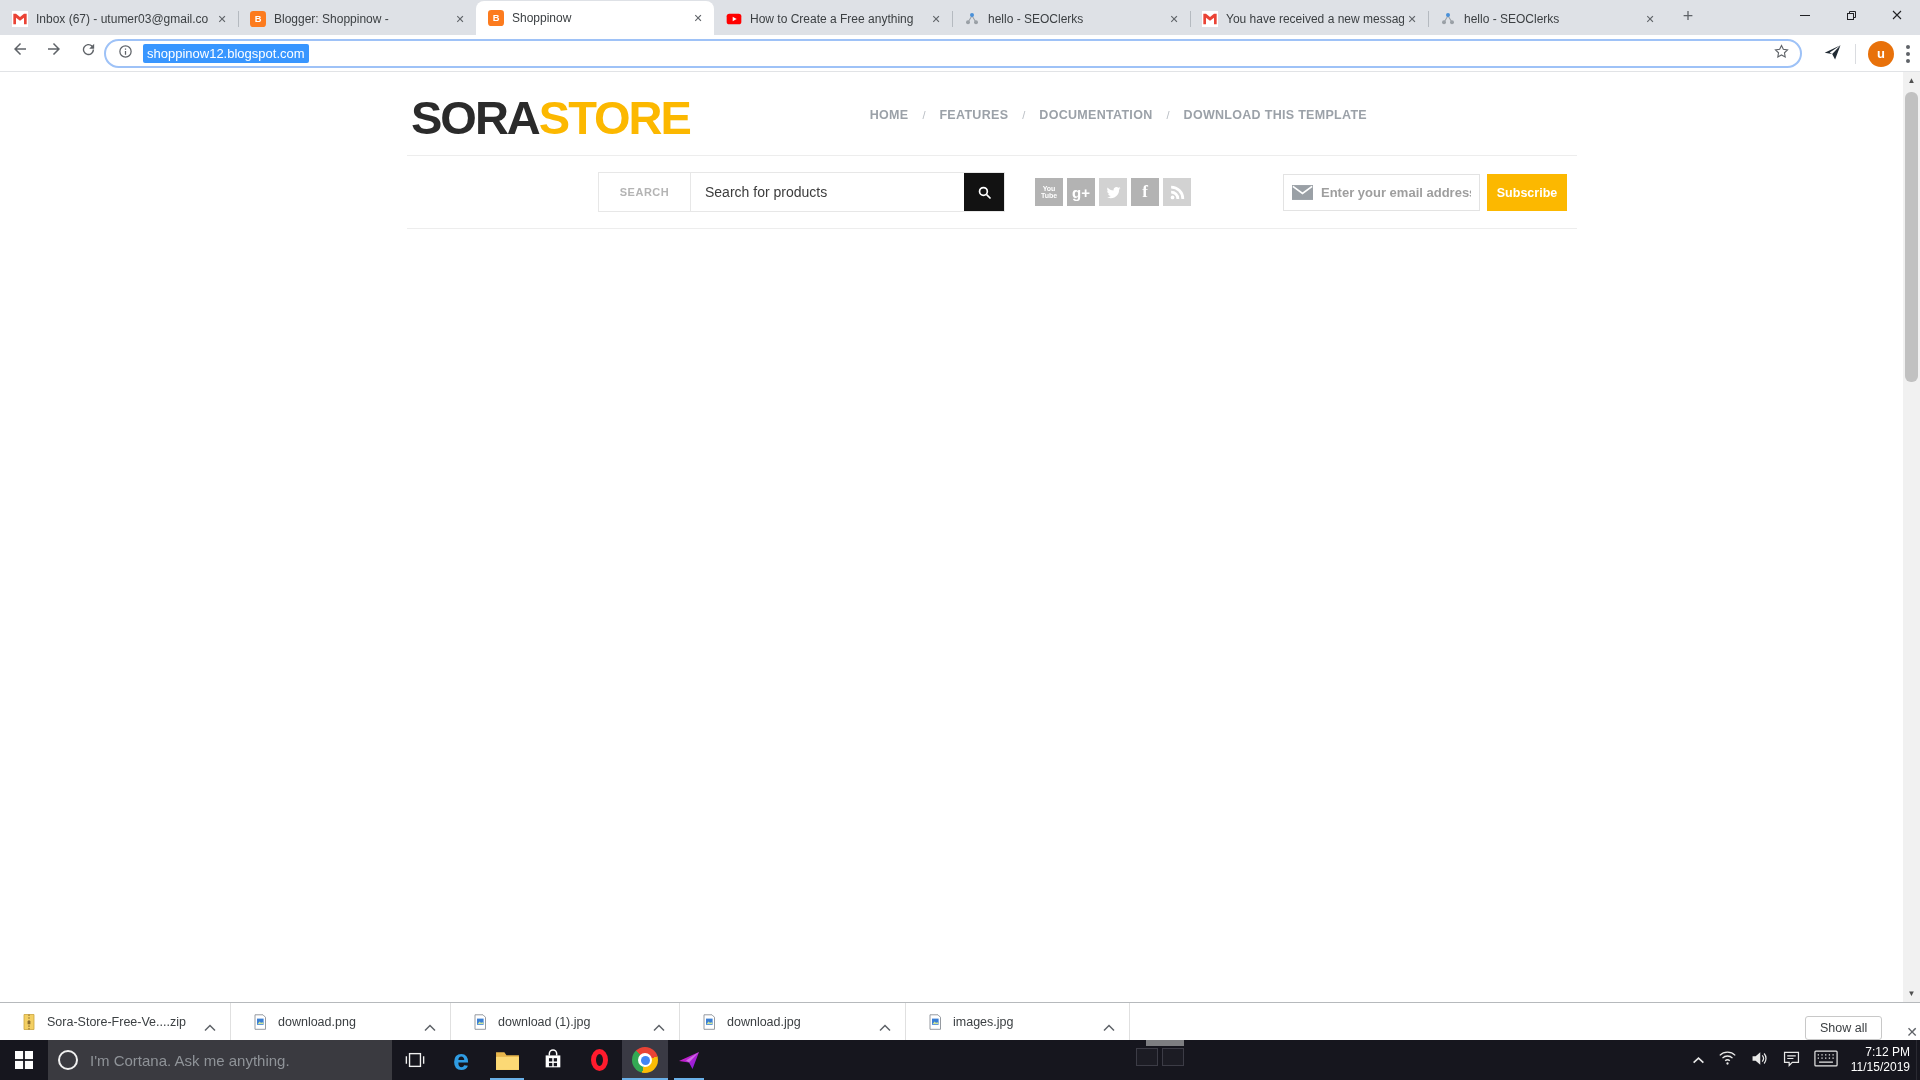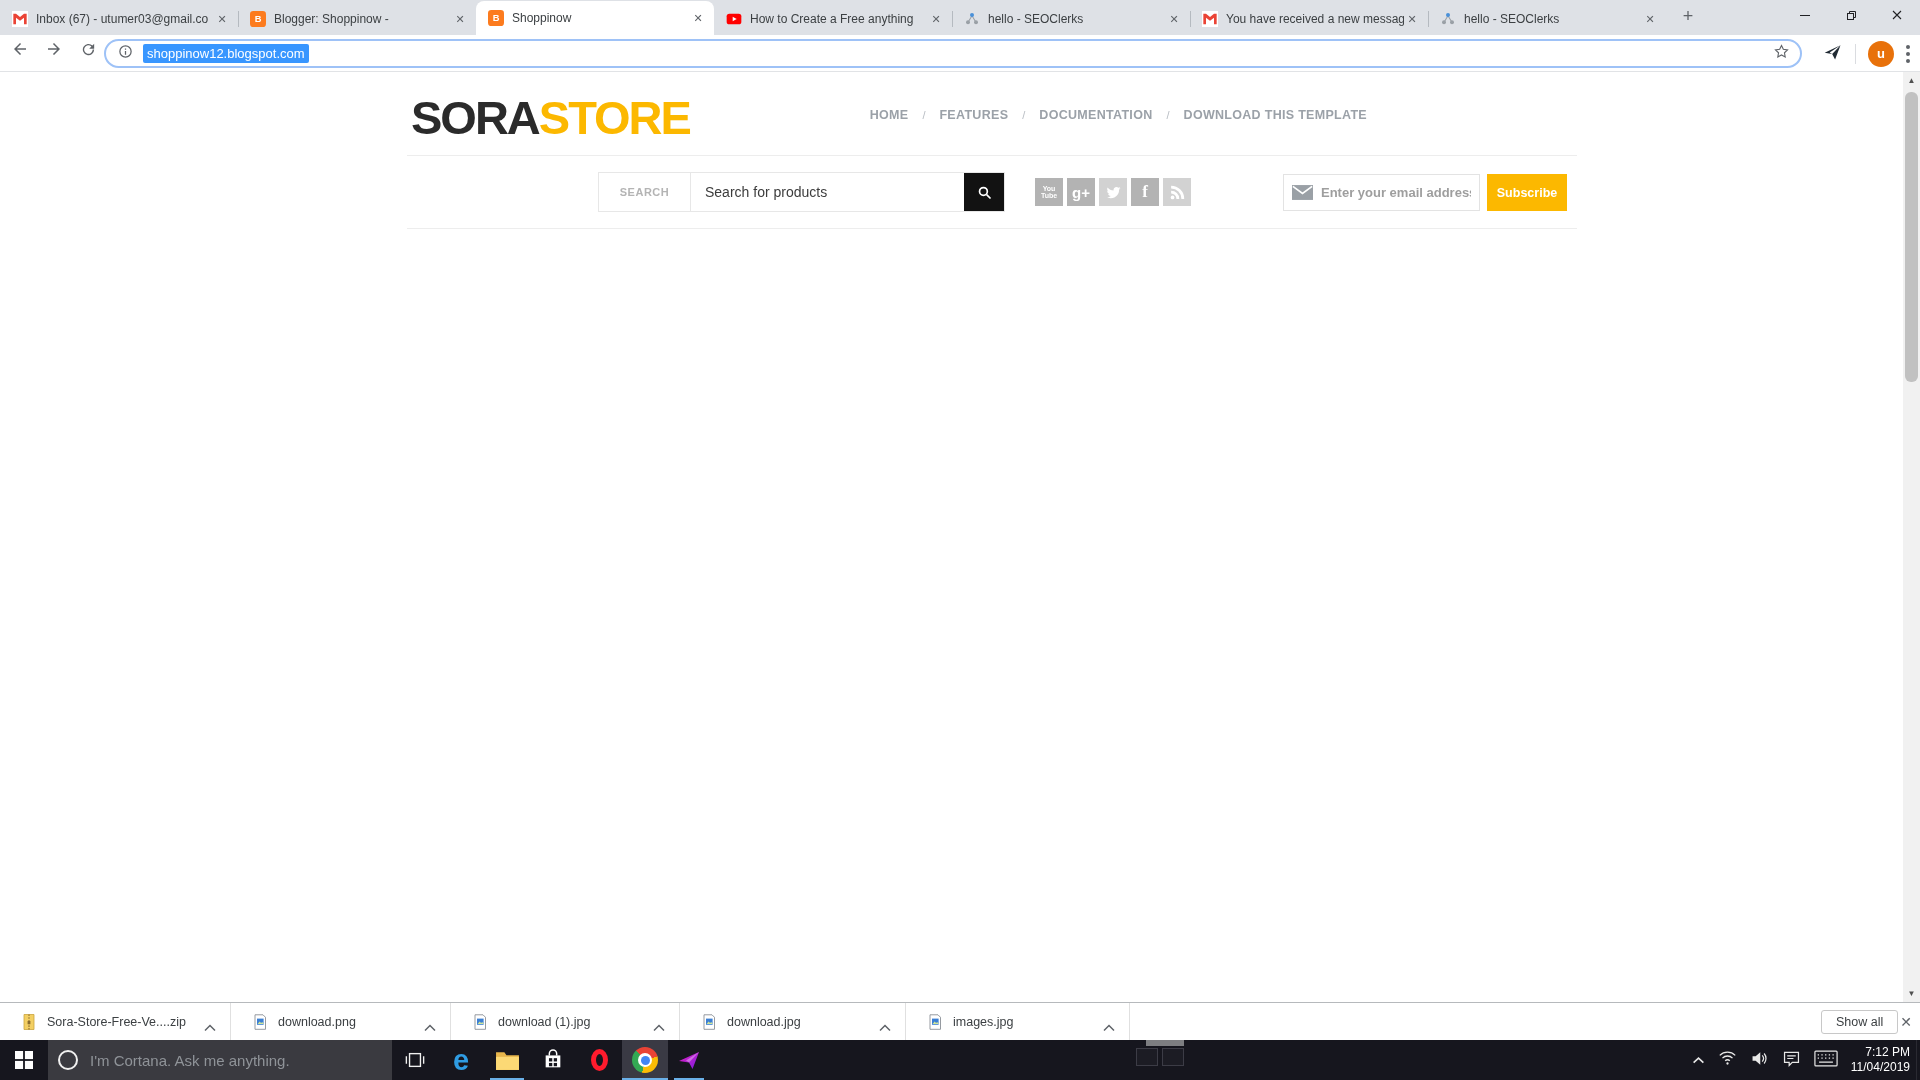--- a/index.html
+++ b/index.html
@@ -65,21 +65,21 @@
   .scrollbar { position:absolute; right:0; top:72px; width:17px; height:930px; background:#f1f1f1; }
   .sb-arrow { position:absolute; left:0; width:17px; height:17px; display:flex; align-items:center; justify-content:center; font-size:8px; color:#505050; }
   .sb-thumb { position:absolute; left:2px; top:20px; width:13px; height:290px; background:#c1c1c1; border-radius:6px; }
 
   
   .dlbar { position:absolute; left:0; top:1002px; width:1920px; height:38px; background:#fff; border-top:1px solid #b6b9bc; display:flex; align-items:stretch; }
   .dl-item { display:flex; align-items:center; padding-left:21px; border-right:1px solid #e0e0e0; }
   .dl-item .ic { width:16px; height:16px; margin-right:10px; }
   .dl-name { font-size:12.5px; color:#3c4043; white-space:nowrap; }
   .dl-chev { margin-left:auto; margin-right:14px; width:12px; height:8px; }
-  .dl-right { margin-left:auto; display:flex; align-items:center; gap:2px; padding-right:8px; }
+  .dl-right { margin-left:auto; display:flex; align-items:flex-end; gap:24px; padding-right:2px; }
   .showall { height:24px; padding:0 14px; background:#fff; border:1px solid #c8c8c8; border-radius:3px; font-size:12.5px; color:#3c4043; font-family:"Liberation Sans",sans-serif; }
   .dl-close { font-size:14px; color:#5f6368; }
 
   
   .taskbar { position:absolute; left:0; top:1040px; width:1920px; height:40px; background:#16161e; display:flex; align-items:stretch; }
   .tb-btn { display:flex; align-items:center; justify-content:center; }
   .start { width:48px; }
   .cortana { width:344px; background:#3a3a40; display:flex; align-items:center; padding-left:10px; gap:12px; }
   .cortana-ring { width:20px; height:20px; border:2px solid #f0f0f0; border-radius:50%; }
   .cortana-text { font-size:15px; color:#8f9398; white-space:nowrap; }
@@ -466,18 +466,18 @@
           </svg>
       </span>
       <span>
         <svg width="24" height="17" viewBox="0 0 26 18" fill="none" stroke="#e8e8e8" stroke-width="1.3">
             <rect x="1" y="1" width="24" height="16" rx="1"></rect>
             <path d="M4 5h1.4M8 5h1.4M12 5h1.4M16 5h1.4M20 5h1.4M4 8.5h1.4M8 8.5h1.4M12 8.5h1.4M16 8.5h1.4M20 8.5h1.4M5.5 13h15"></path>
           </svg>
       </span>
       <span class="clock">
         <div>7:12 PM</div>
-        <div>11/04/2019</div>
+        <div>11/15/2019</div>
       </span>
     </div>
     <div class="desk-sliver"></div>
   </div>
 </div>
 
 </body></html>

